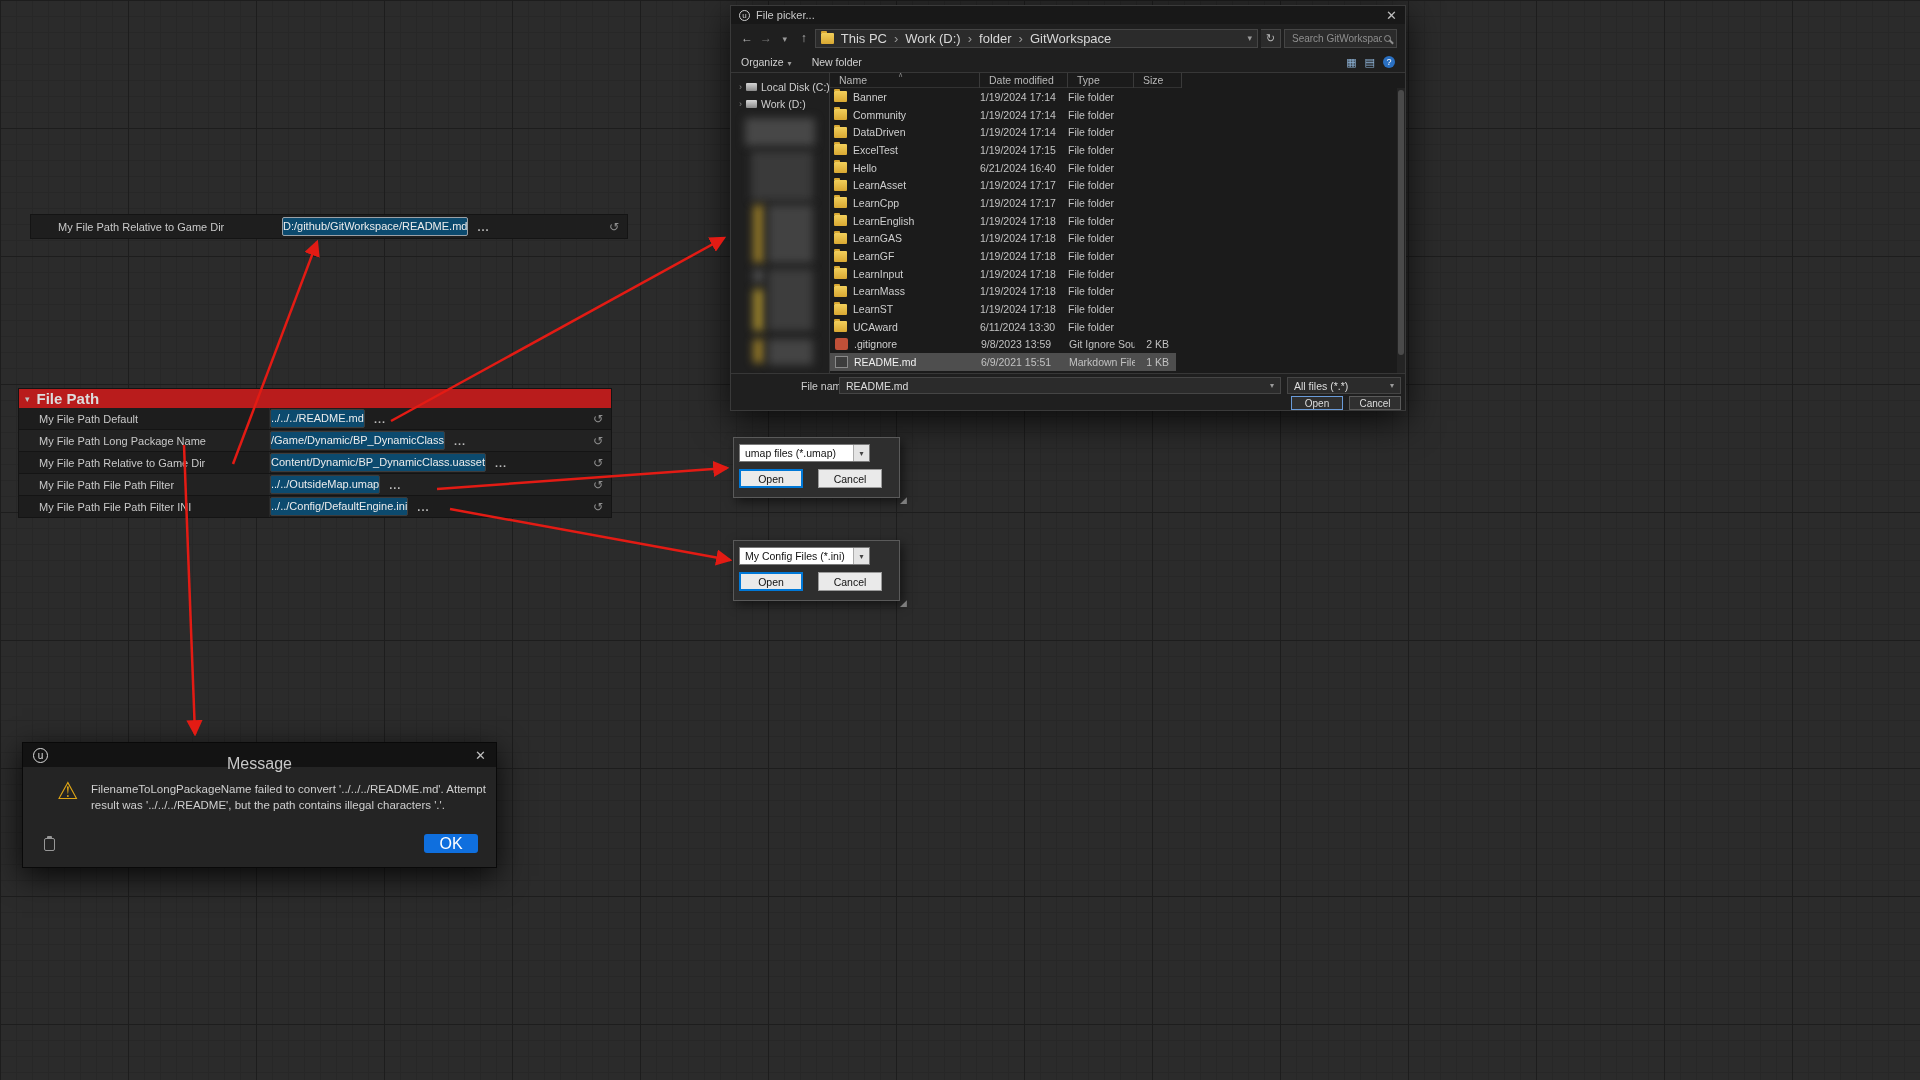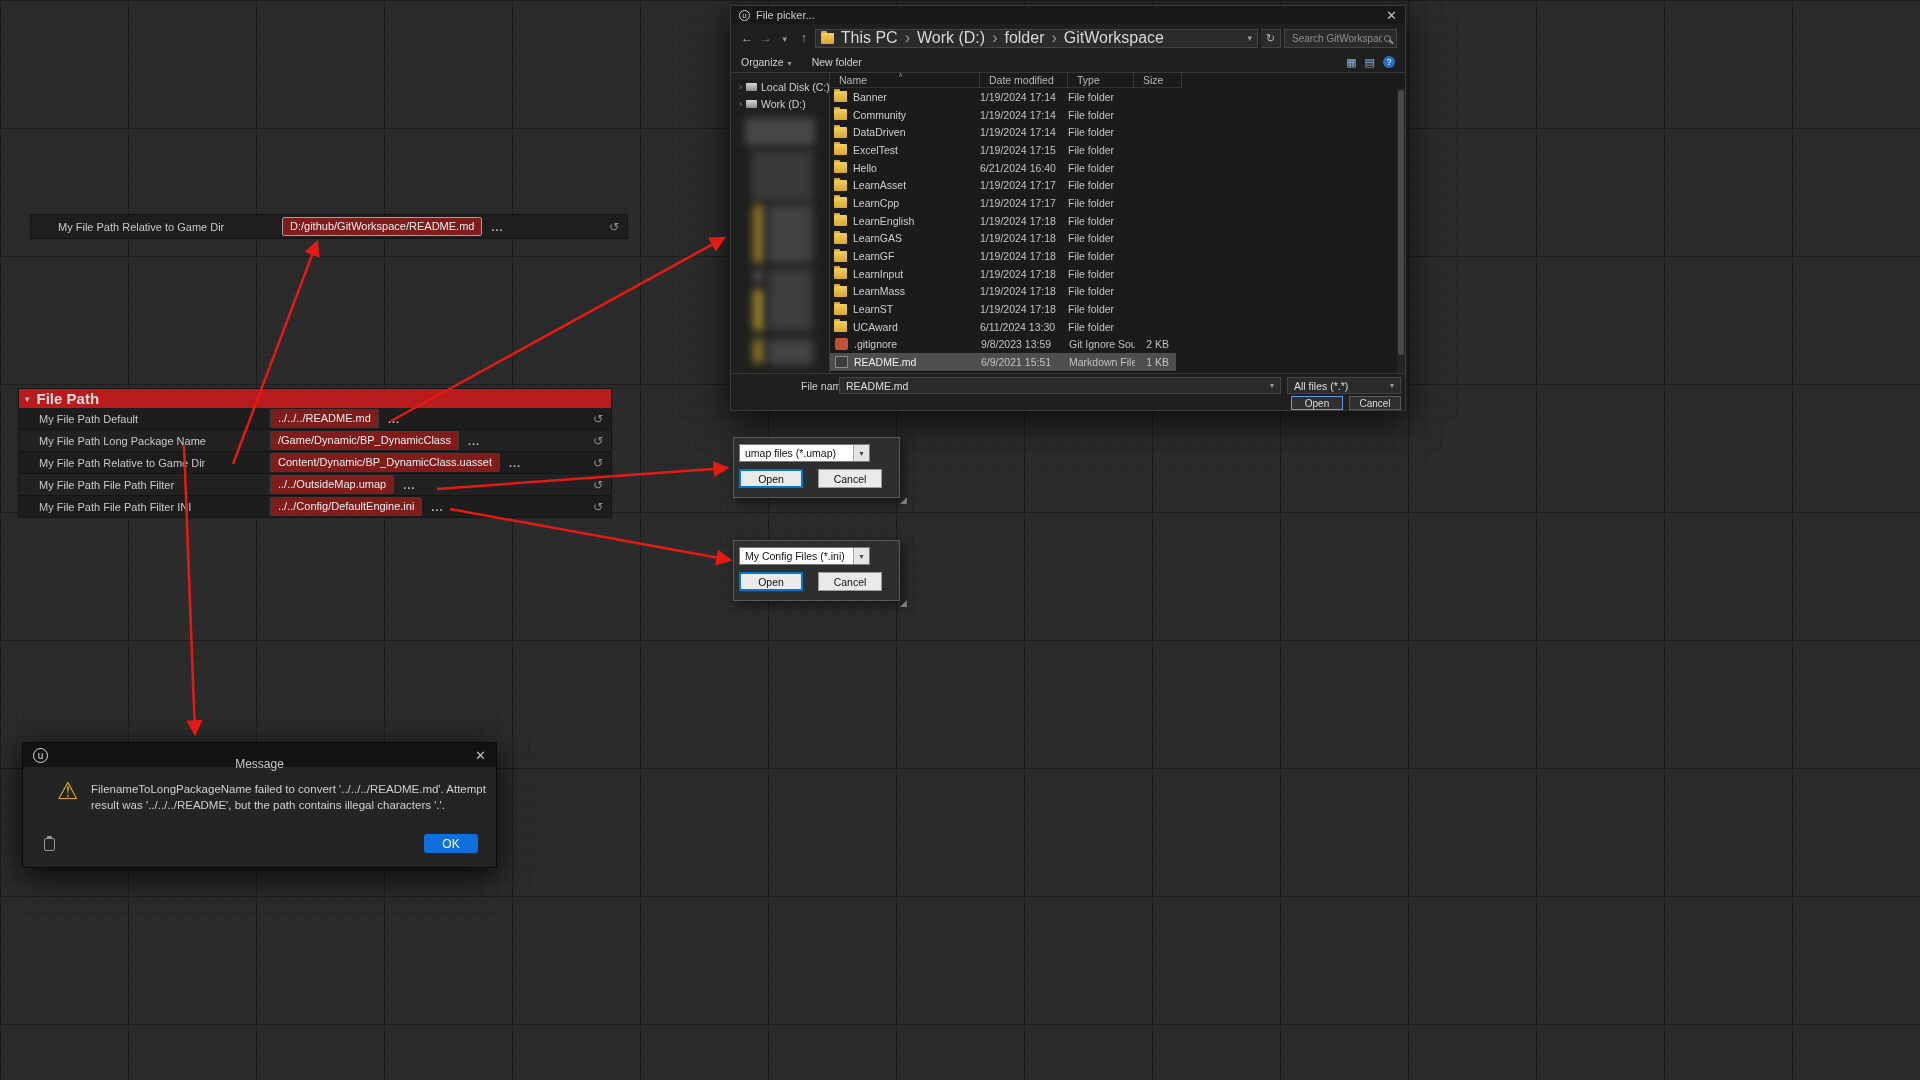--- a/index.html
+++ b/index.html
@@ -16,21 +16,21 @@
     position:relative;color:#ccc;
   }
   *{box-sizing:border-box;}
   .abs{position:absolute;}
 
   
   .top-row{left:30px;top:214px;width:598px;height:25px;background:#1e1e1e;border:1px solid #141414;display:flex;align-items:center;z-index:10;}
   .top-row .plabel{padding-left:27px;}
   .plabel{width:251px;font-size:11px;color:#c9c9c9;flex:0 0 auto;white-space:nowrap;overflow:hidden;}
   .pval{display:flex;align-items:center;flex:1;height:100%;}
-  .vbox{background:#7f1d1d;border:1px solid #3c3c3c;border-radius:2px;color:#ececec;font-size:11px;line-height:15px;padding:1px 7px;white-space:nowrap;}
+  .vbox{background:#0c4a6e;border:1px solid #3c3c3c;border-radius:2px;color:#ececec;font-size:11px;line-height:15px;padding:1px 0;white-space:nowrap;}
   .vbox.focused{border-color:#9aa0a6;}
   .more{background:none;border:none;color:#bdbdbd;font-size:11px;font-weight:bold;margin-left:7px;padding:0 2px;cursor:pointer;letter-spacing:1px;font-family:inherit;}
   .spacer{flex:1;}
   .reset{color:#8f8f8f;font-size:12px;margin-right:8px;cursor:pointer;line-height:1;}
   .reset::before{content:"↺";}
 
   .details{left:18px;top:388px;width:594px;z-index:10;}
   .sec-head{height:20px;background:#b91c1c;border:1px solid #141414;border-bottom:none;display:flex;align-items:center;padding-left:6px;font-size:15px;color:#dcdcdc;font-weight:bold;}
   .tri{color:#c0c0c0;font-size:9px;margin-right:7px;}
   .tri::before{content:"▾";}
@@ -49,21 +49,21 @@
   .ulogo-sm::before{content:"u";}
 
   .p-nav{height:28px;display:flex;align-items:center;padding:0 8px;gap:3px;}
   .nav-ic{color:#b5b5b5;font-size:12px;width:16px;text-align:center;cursor:pointer;}
   .i-back::before{content:"←";}
   .i-fwd::before{content:"→";color:#7a7a7a;}
   .i-dd::before{content:"▾";font-size:9px;color:#9a9a9a;}
   .i-up::before{content:"↑";}
   .addr{width:445px;height:19px;background:#2b2b2b;border:1px solid #454545;display:flex;align-items:center;padding:0 5px;color:#d8d8d8;}
   .addr .crumbs{display:flex;align-items:center;}
-  .crumb{font-size:16px;color:#d8d8d8;cursor:pointer;white-space:nowrap;}
+  .crumb{font-size:13px;color:#d8d8d8;cursor:pointer;white-space:nowrap;}
   .crumb::after{content:"›";margin:0 7px;color:#9a9a9a;}
   .crumb:last-child::after{content:"";margin:0;}
   .addr .enddd{margin-left:auto;color:#9a9a9a;font-size:9px;}
   .addr .enddd::before{content:"▾";}
   .refresh{width:20px;height:19px;border:1px solid #454545;border-left:none;background:#2b2b2b;color:#b5b5b5;display:flex;align-items:center;justify-content:center;font-size:11px;cursor:pointer;}
   .refresh::before{content:"↻";}
   .search{width:113px;height:19px;background:#2b2b2b;border:1px solid #454545;display:flex;align-items:center;padding:0 5px;margin-left:auto;}
   .search input{flex:1;min-width:0;background:transparent;border:none;outline:none;color:#ddd;font-size:10px;font-family:inherit;}
   .search input::placeholder{color:#8f8f8f;}
   .mag{width:7px;height:7px;border:1.5px solid #8f8f8f;border-radius:50%;position:relative;flex:0 0 auto;}
@@ -132,28 +132,28 @@
   .m-open{left:5px;border:2px solid #0078d7;}
   .m-cancel{left:84px;}
   .grip{position:absolute;right:-8px;bottom:-8px;color:#7d7d7d;font-size:9px;}
   .grip::before{content:"◢";}
 
   
   .msg{left:22px;top:742px;width:475px;height:126px;background:#242424;border:1px solid #090909;box-shadow:0 8px 28px rgba(0,0,0,.8);z-index:30;}
   .m-title{height:24px;background:#131313;display:flex;align-items:center;position:relative;padding:0 10px;}
   .ulogo{width:15px;height:15px;border:1.5px solid #dcdcdc;border-radius:50%;color:#dcdcdc;font-size:10px;display:flex;align-items:center;justify-content:center;}
   .ulogo::before{content:"u";}
-  .m-title .mt{position:absolute;left:0;right:0;text-align:center;font-size:12px;color:#c8c8c8;margin-top:17px;}
+  .m-title .mt{position:absolute;left:0;right:0;text-align:center;font-size:16px;color:#c8c8c8;margin-top:17px;}
   .m-title .xbtn{z-index:1;}
   .warn-ic{position:absolute;left:34px;top:36px;color:#dfa616;font-size:24px;line-height:1;}
   .warn-ic::before{content:"⚠";}
   .m-text{position:absolute;left:68px;top:38px;width:404px;font-size:11.5px;line-height:16px;color:#cfcfcf;}
   .clip{position:absolute;left:21px;bottom:16px;width:11px;height:13px;border:1px solid #979797;border-radius:2px;cursor:pointer;}
   .clip::before{content:"";position:absolute;top:-3px;left:2px;width:5px;height:3px;background:#979797;border-radius:1px;}
-  .ok-btn{position:absolute;right:18px;bottom:14px;width:54px;height:19px;background:#0f6fde;border:none;border-radius:3px;color:#fff;font-size:12px;font-family:inherit;display:flex;align-items:center;justify-content:center;cursor:pointer;padding:0;}
+  .ok-btn{position:absolute;right:18px;bottom:14px;width:54px;height:19px;background:#0f6fde;border:none;border-radius:3px;color:#fff;font-size:16px;font-family:inherit;display:flex;align-items:center;justify-content:center;cursor:pointer;padding:0;}
 
   
   .arrows{position:absolute;left:0;top:0;width:1920px;height:1080px;z-index:60;pointer-events:none;}
 </style>
 </head>
 <body>
 
 <div class="abs top-row">
   <div class="plabel">My File Path Relative to Game Dir</div>
   <div class="pval">

